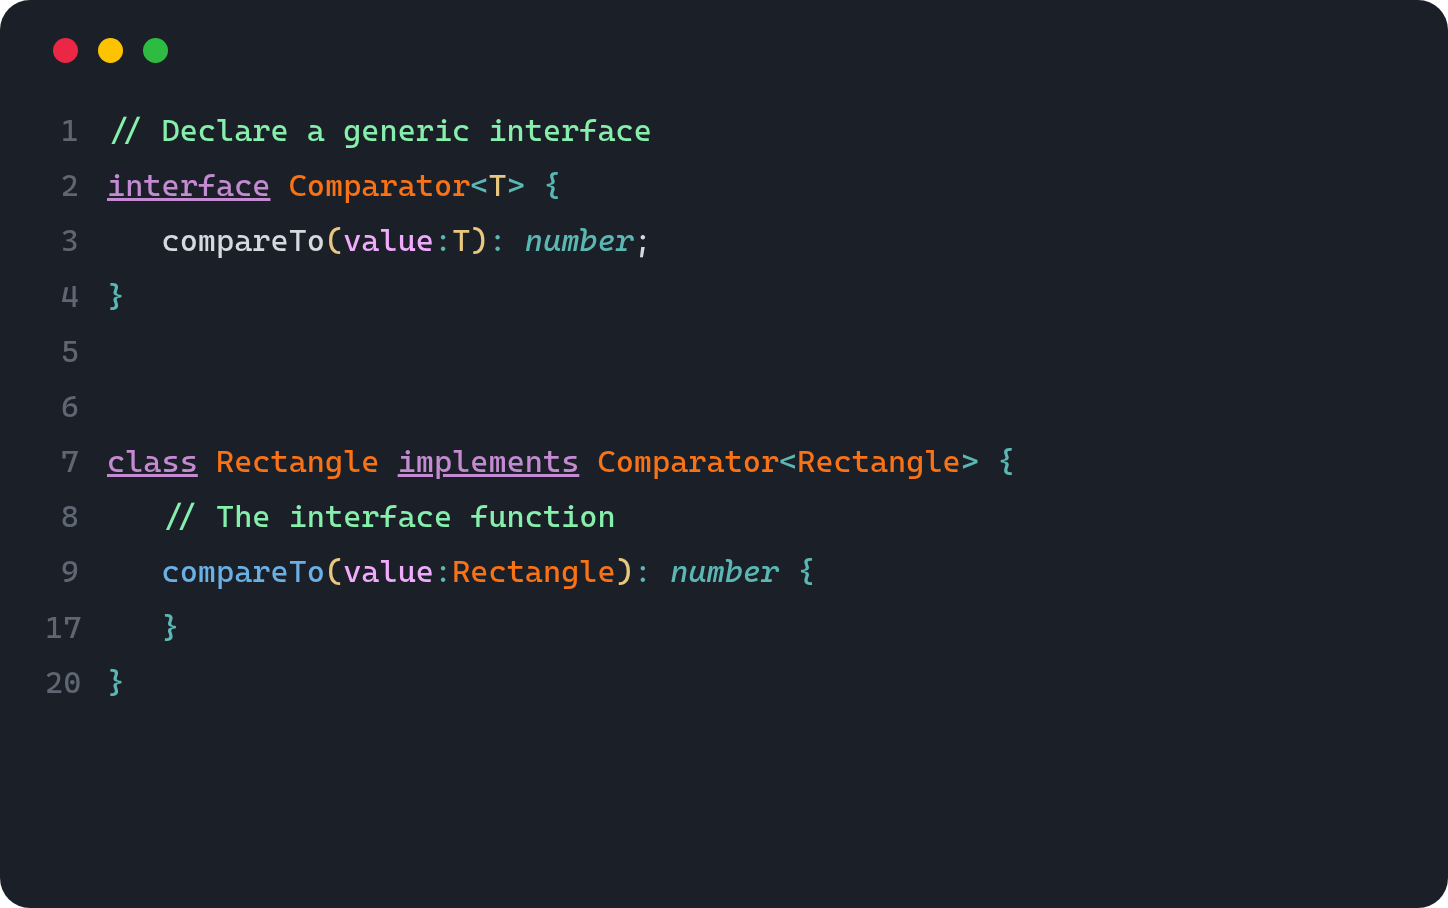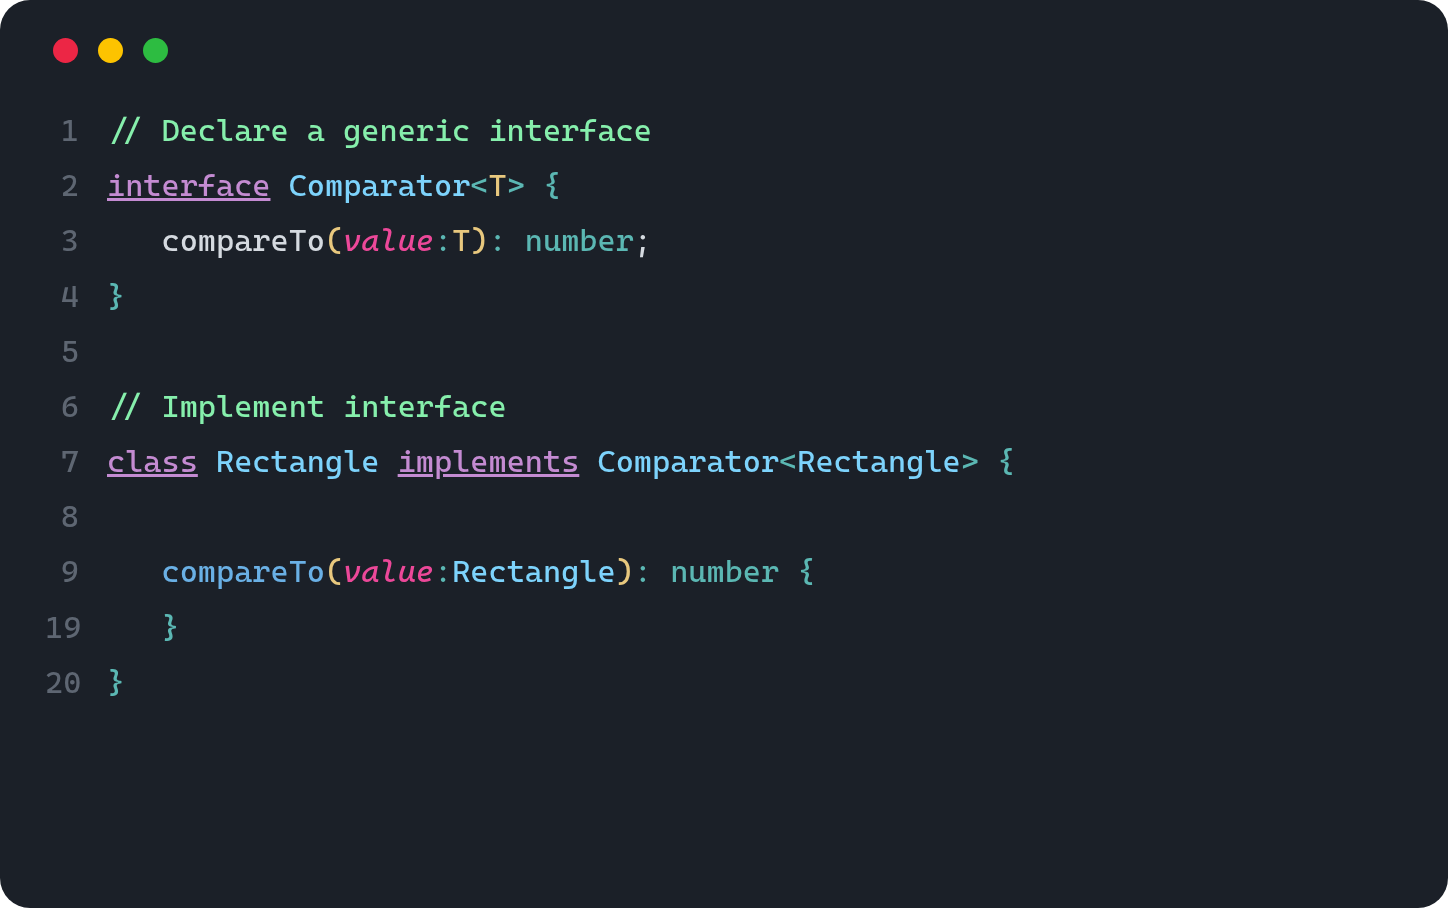--- a/index.html
+++ b/index.html
@@ -54,46 +54,46 @@
       color: #5e6672;
       padding-right: 28px;
       user-select: none;
       font-variant-numeric: tabular-nums;
     }
     .code-content {
       color: #d5dae0;
     }
     .tok-comment { color: #86efac; }
     .tok-keyword { color: #c48bd2; text-decoration: underline; }
-    .tok-classname { color: #7dd3fc; }
+    .tok-classname { color: #f97316; }
     .tok-type-param { color: #e8c87e; }
     .tok-punct-angle { color: #5bb7b3; }
     .tok-brace { color: #5bb7b3; }
     .tok-punct { color: #d5dae0; }
     .tok-colon { color: #5bb7b3; }
     .tok-paren { color: #e8c87e; }
     .tok-method { color: #6ab0e5; }
-    .tok-param { color: #ec4899; font-style: italic; }
-    .tok-type-number { color: #5bb7b3; }
+    .tok-param { color: #f0abfc; }
+    .tok-type-number { color: #5bb7b3; font-style: italic; }
   </style>
 </head>
 <body>
 
 <div class="editor-window">
   <div class="traffic-lights">
     <div class="traffic-light red"></div>
     <div class="traffic-light yellow"></div>
     <div class="traffic-light green"></div>
   </div>
   <div class="code-area" id="code-area">
       <div class="code-line"><span class="gutter">1</span><span class="code-content"><span class="tok-comment">// Declare a generic interface</span></span></div>
       <div class="code-line"><span class="gutter">2</span><span class="code-content"><span class="tok-keyword">interface</span><span> </span><span class="tok-classname">Comparator</span><span class="tok-punct-angle">&lt;</span><span class="tok-type-param">T</span><span class="tok-punct-angle">&gt;</span><span> </span><span class="tok-brace">{</span></span></div>
       <div class="code-line"><span class="gutter">3</span><span class="code-content"><span>   </span><span>compareTo</span><span class="tok-paren">(</span><span class="tok-param">value</span><span class="tok-colon">:</span><span class="tok-type-param">T</span><span class="tok-paren">)</span><span class="tok-colon">:</span><span> </span><span class="tok-type-number">number</span><span class="tok-punct">;</span></span></div>
       <div class="code-line"><span class="gutter">4</span><span class="code-content"><span class="tok-brace">}</span></span></div>
       <div class="code-line"><span class="gutter">5</span><span class="code-content"></span></div>
-      <div class="code-line"><span class="gutter">6</span><span class="code-content"><span class="tok-comment">// Implement interface</span></span></div>
+      <div class="code-line"><span class="gutter">6</span></div>
       <div class="code-line"><span class="gutter">7</span><span class="code-content"><span class="tok-keyword">class</span><span> </span><span class="tok-classname">Rectangle</span><span> </span><span class="tok-keyword">implements</span><span> </span><span class="tok-classname">Comparator</span><span class="tok-punct-angle">&lt;</span><span class="tok-classname">Rectangle</span><span class="tok-punct-angle">&gt;</span><span> </span><span class="tok-brace">{</span></span></div>
-      <div class="code-line"><span class="gutter">8</span></div>
+      <div class="code-line"><span class="gutter">8</span><span class="code-content"><span>   </span><span class="tok-comment">// The interface function</span></span></div>
       <div class="code-line"><span class="gutter">9</span><span class="code-content"><span>   </span><span class="tok-method">compareTo</span><span class="tok-paren">(</span><span class="tok-param">value</span><span class="tok-colon">:</span><span class="tok-classname">Rectangle</span><span class="tok-paren">)</span><span class="tok-colon">:</span><span> </span><span class="tok-type-number">number</span><span> </span><span class="tok-brace">{</span></span></div>
-      <div class="code-line"><span class="gutter">19</span><span class="code-content"><span>   </span><span class="tok-brace">}</span></span></div>
+      <div class="code-line"><span class="gutter">17</span><span class="code-content"><span>   </span><span class="tok-brace">}</span></span></div>
       <div class="code-line"><span class="gutter">20</span><span class="code-content"><span class="tok-brace">}</span></span></div>
     </div>
 </div>
 
 </body></html>

